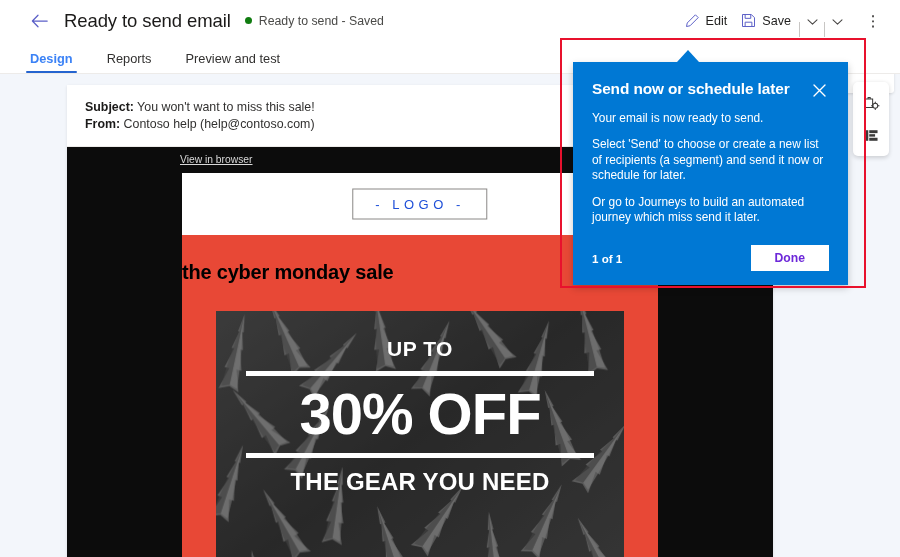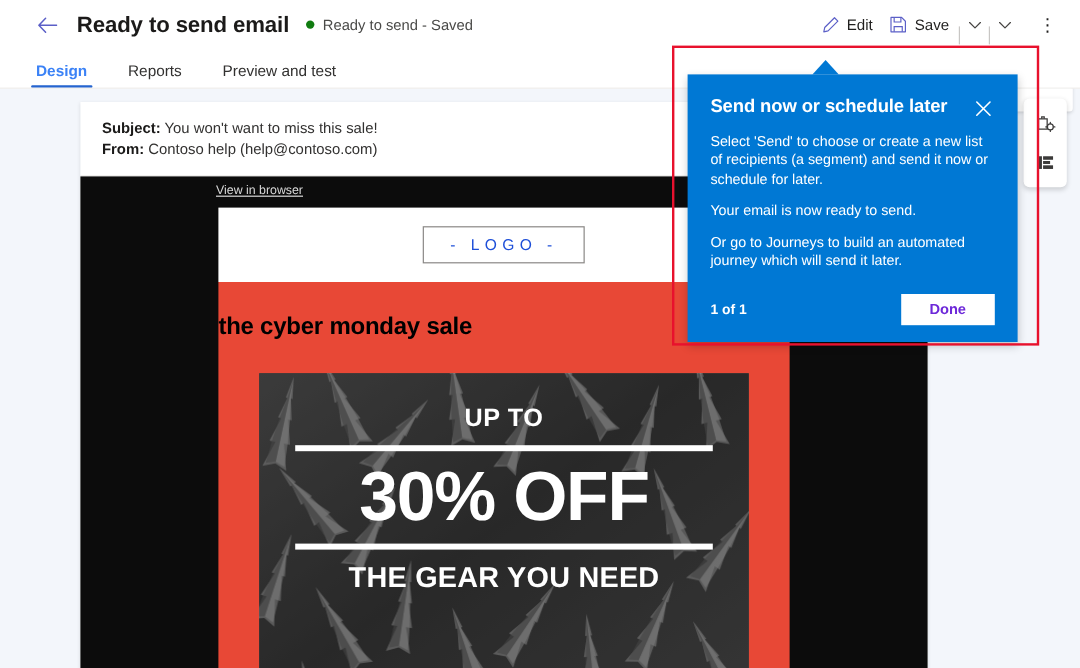--- a/index.html
+++ b/index.html
@@ -15,21 +15,21 @@
   #commandbar{
     position:absolute; left:0; top:0; width:900px; height:41px;
     background:#ffffff; display:flex; align-items:center;
   }
   .back-btn{
     width:34px; height:34px; margin-left:22px; display:flex;
     align-items:center; justify-content:center; cursor:pointer; flex:none;
   }
   .back-btn svg{ display:block; }
   .page-title{
-    font-size:18.5px; font-weight:700; color:#1b1a19; letter-spacing:-0.1px;
+    font-size:18.5px; font-weight:400; color:#1b1a19; letter-spacing:-0.1px;
     margin-left:8px; white-space:nowrap; flex:none;
   }
   .status-wrap{ display:flex; align-items:center; margin-left:14px; flex:none; }
   .status-dot{
     width:7px; height:7px; border-radius:50%; background:#107c10; flex:none;
   }
   .status-text{ font-size:12.3px; color:#4a4a48; margin-left:7px; white-space:nowrap; }
 
   .cb-right{ margin-left:auto; display:flex; align-items:flex-end; padding-right:12px; }
   .cb-item{
@@ -381,22 +381,22 @@
 <div id="bubble-beak"></div>
 <div id="teaching-bubble">
   <div class="bubble-head">
     <div class="bubble-title">Send now or schedule later</div>
     <div class="bubble-close">
       <svg width="13" height="13" viewBox="0 0 13 13" fill="none">
         <path d="M1 1 12 12M12 1 1 12" stroke="#ffffff" stroke-width="1.35" stroke-linecap="round"></path>
       </svg>
     </div>
   </div>
+  <div class="bubble-p">Your email is now ready to send.</div>
   <div class="bubble-p">Select 'Send' to choose or create a new list of recipients (a segment) and send it now or schedule for later.</div>
-  <div class="bubble-p">Your email is now ready to send.</div>
-  <div class="bubble-p">Or go to Journeys to build an automated journey which will send it later.</div>
+  <div class="bubble-p">Or go to Journeys to build an automated journey which miss send it later.</div>
   <div class="bubble-foot">
     <span class="bubble-count">1 of 1</span>
     <button class="bubble-done">Done</button>
   </div>
 </div>
 
 <div id="annotation-box"></div>
 
 </body></html>

